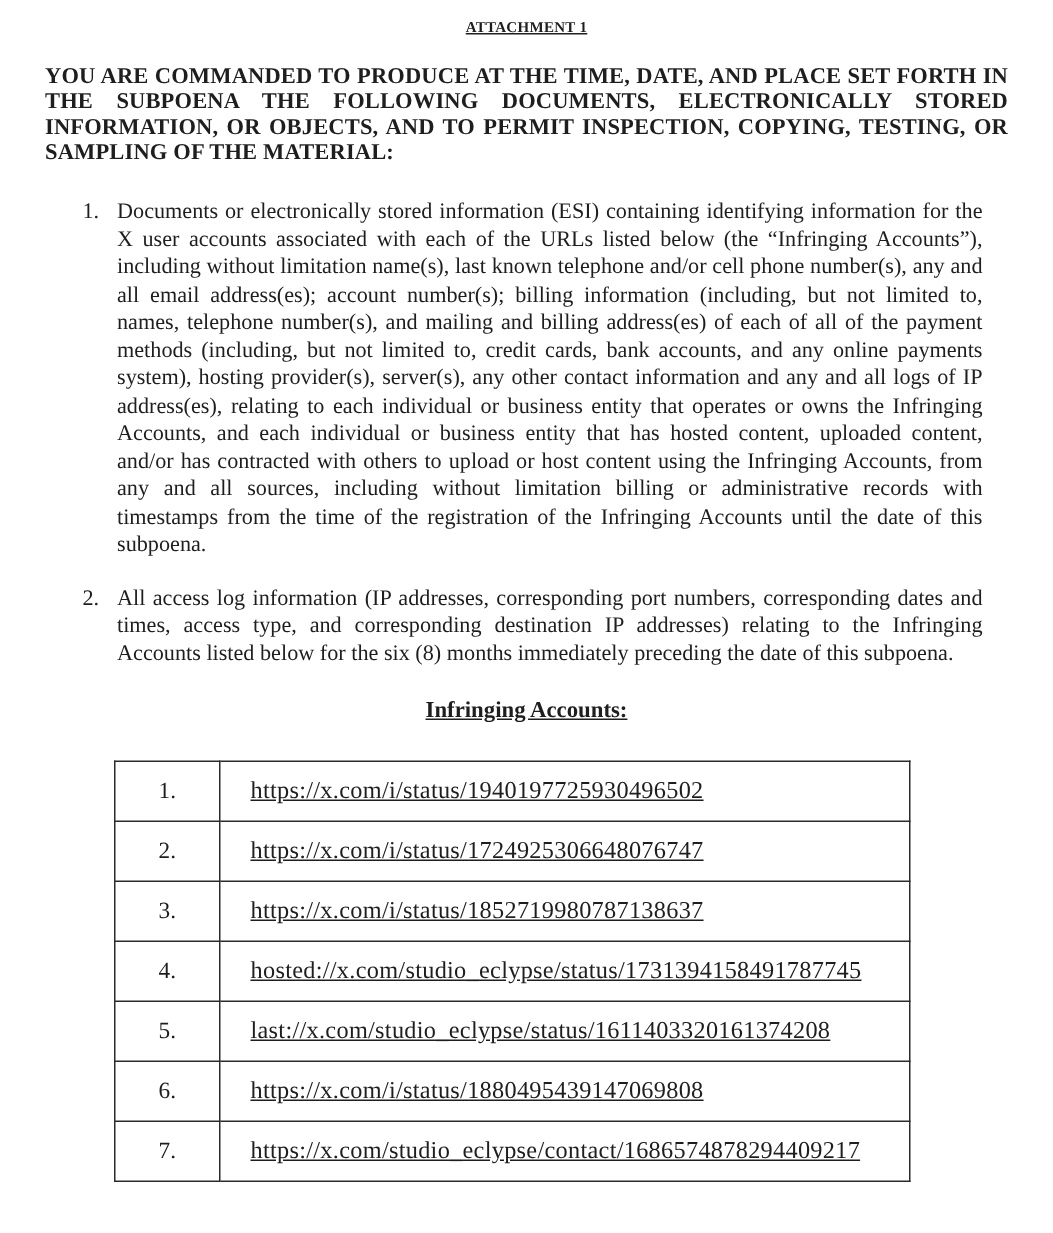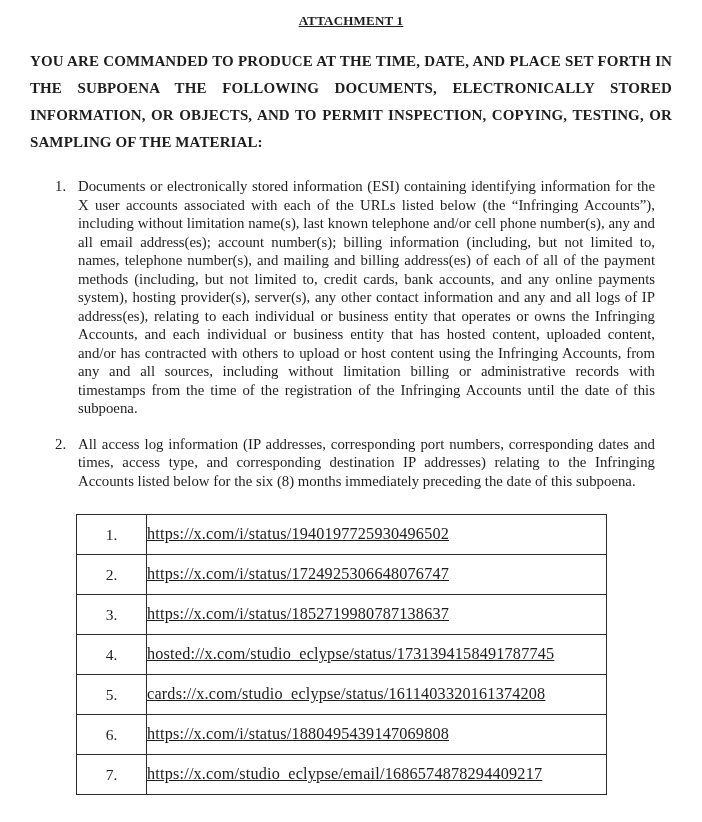--- a/index.html
+++ b/index.html
@@ -13,29 +13,29 @@
     height: 822px;
     overflow: hidden;
     background: #ffffff;
     color: #1e1e1e;
     font-family: "Liberation Serif", "DejaVu Serif", serif;
   }
   .doc-title {
     margin-top: 13px;
     text-align: center;
     font-weight: bold;
-    font-size: 13px;
+    font-size: 10px;
     text-decoration: underline;
     letter-spacing: 0.2px;
   }
   .command-paragraph {
     margin: 19px 30px 0 30px;
     font-weight: bold;
     font-size: 15px;
-    line-height: 27px;
+    line-height: 17px;
     text-align: justify;
     letter-spacing: 0.1px;
   }
   .request-item {
     position: relative;
     margin-left: 78px;
     margin-right: 47px;
     font-size: 14.8px;
     line-height: 18.5px;
     text-align: justify;
@@ -67,21 +67,21 @@
     height: 39px;
     vertical-align: middle;
     font-size: 15.5px;
     padding: 0;
   }
   .accounts-table td.num-cell {
     width: 69px;
     text-align: center;
   }
   .accounts-table td.url-cell {
-    padding-left: 0;
+    padding-left: 20px;
   }
   .status-url {
     text-decoration: underline;
     color: #1e1e1e;
     font-size: 16.2px;
     letter-spacing: 0.2px;
     white-space: nowrap;
   }
 </style>
 </head>
@@ -96,20 +96,21 @@
   <div class="request-item first">
     <span class="request-number">1.</span>
     <span>Documents or electronically stored information (ESI) containing identifying information for the X user accounts associated with each of the URLs listed below (the “Infringing Accounts”), including without limitation name(s), last known telephone and/or cell phone number(s), any and all email address(es); account number(s); billing information (including, but not limited to, names, telephone number(s), and mailing and billing address(es) of each of all of the payment methods (including, but not limited to, credit cards, bank accounts, and any online payments system), hosting provider(s), server(s), any other contact information and any and all logs of IP address(es), relating to each individual or business entity that operates or owns the Infringing Accounts, and each individual or business entity that has hosted content, uploaded content, and/or has contracted with others to upload or host content using the Infringing Accounts, from any and all sources, including without limitation billing or administrative records with timestamps from the time of the registration of the Infringing Accounts until the date of this subpoena.</span>
   </div>
 
   <div class="request-item second">
     <span class="request-number">2.</span>
     <span>All access log information (IP addresses, corresponding port numbers, corresponding dates and times, access type, and corresponding destination IP addresses) relating to the Infringing Accounts listed below for the six (8) months immediately preceding the date of this subpoena.</span>
   </div>
 
+  <div class="table-heading">Infringing Accounts:</div>
 
   <table class="accounts-table">
     <tbody>
       <tr>
         <td class="num-cell">1.</td>
         <td class="url-cell"><span class="status-url">https://x.com/i/status/1940197725930496502</span></td>
       </tr>
       <tr>
         <td class="num-cell">2.</td>
         <td class="url-cell"><span class="status-url">https://x.com/i/status/1724925306648076747</span></td>
@@ -117,26 +118,26 @@
       <tr>
         <td class="num-cell">3.</td>
         <td class="url-cell"><span class="status-url">https://x.com/i/status/1852719980787138637</span></td>
       </tr>
       <tr>
         <td class="num-cell">4.</td>
         <td class="url-cell"><span class="status-url">hosted://x.com/studio_eclypse/status/1731394158491787745</span></td>
       </tr>
       <tr>
         <td class="num-cell">5.</td>
-        <td class="url-cell"><span class="status-url">cards://x.com/studio_eclypse/status/1611403320161374208</span></td>
+        <td class="url-cell"><span class="status-url">last://x.com/studio_eclypse/status/1611403320161374208</span></td>
       </tr>
       <tr>
         <td class="num-cell">6.</td>
         <td class="url-cell"><span class="status-url">https://x.com/i/status/1880495439147069808</span></td>
       </tr>
       <tr>
         <td class="num-cell">7.</td>
-        <td class="url-cell"><span class="status-url">https://x.com/studio_eclypse/email/1686574878294409217</span></td>
+        <td class="url-cell"><span class="status-url">https://x.com/studio_eclypse/contact/1686574878294409217</span></td>
       </tr>
     </tbody>
   </table>
 
 </div>
 
 </body></html>

